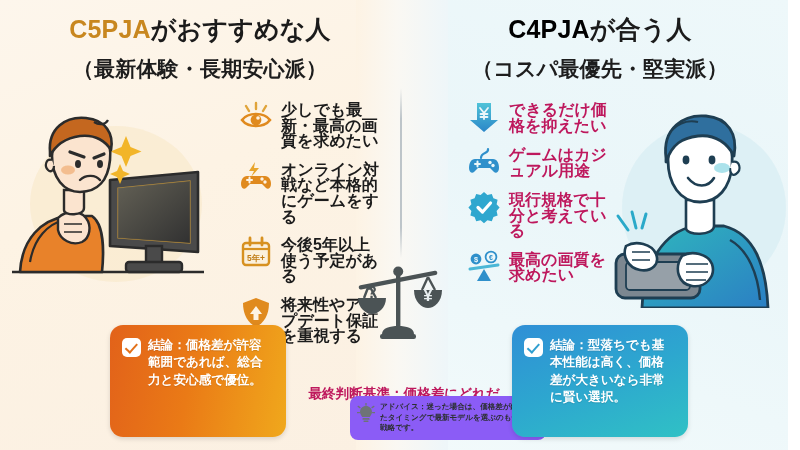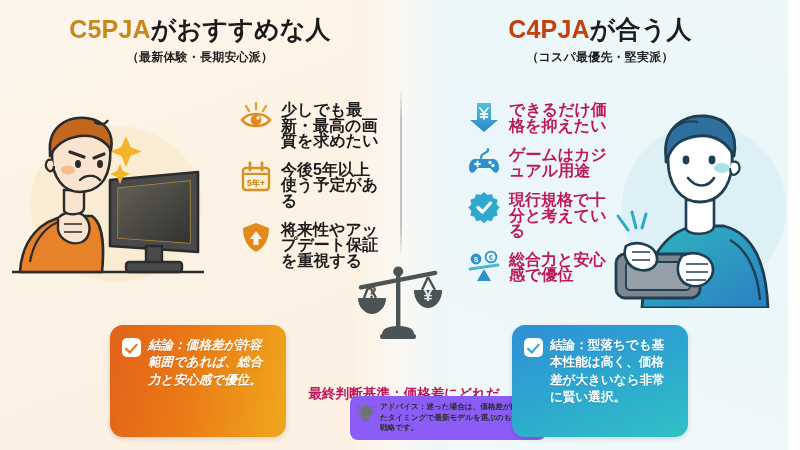--- a/index.html
+++ b/index.html
@@ -17,22 +17,22 @@
     background:linear-gradient(200deg,#eef8fa 0%,#eaf6f9 45%,#f2fafb 100%);}
   .bg-seam{position:absolute;left:356px;top:0;width:92px;height:450px;
     background:linear-gradient(90deg,rgba(253,243,228,1) 0%,rgba(250,248,243,1) 45%,rgba(238,246,249,1) 100%);}
   .divider{position:absolute;left:400px;top:88px;width:1.6px;height:170px;
     background:linear-gradient(180deg,rgba(200,205,208,0) 0%,rgba(186,194,199,.95) 18%,rgba(186,194,199,.95) 82%,rgba(200,205,208,0) 100%);}
 
   
   .title{position:absolute;text-align:center;font-weight:700;letter-spacing:.2px;}
   .title .main{font-size:25px;line-height:30px;color:#1b1b1b;white-space:nowrap;}
   .title .main .accent-l{color:#c8871f;}
-  .title .main .accent-r{color:#c2410c;margin-top:44px;}
-  .title .sub{font-size:12px;line-height:22px;color:#1d1d1d;font-weight:700;margin-top:2px;white-space:nowrap;}
+  .title .main .accent-r{color:#000000;margin-top:44px;}
+  .title .sub{font-size:21px;line-height:22px;color:#1d1d1d;font-weight:700;margin-top:14px;white-space:nowrap;}
   #title-left{left:0;top:14px;width:400px;}
   #title-right{left:400px;top:14px;width:400px;}
 
   
   .bullets{position:absolute;}
   #bullets-left{left:200px;top:100px;width:180px;}
   #bullets-right{left:428px;top:100px;width:180px;}
   .bullet{display:flex;align-items:flex-start;margin-bottom:11px;}
   .bullet .bi{width:34px;height:34px;flex:0 0 34px;margin-right:8px;position:relative;padding-left:39px;}
   .bullet .btx{font-size:16px;line-height:15.6px;font-weight:700;color:#1c1c1c;padding-top:2px;}
@@ -41,21 +41,21 @@
   
   .illus{position:absolute;}
   #illus-left{left:8px;top:112px;width:200px;height:196px;}
   #illus-right{left:612px;top:104px;width:182px;height:204px;}
 
   
   .concl{position:absolute;border-radius:13px;padding:12px 13px 12px 12px;
     display:flex;align-items:flex-start;box-sizing:border-box;
     box-shadow:0 2px 5px rgba(0,0,0,.13);}
   #concl-left{left:110px;top:325px;width:176px;height:112px;
-    background:linear-gradient(100deg,#e2621a 0%,#ea7a16 45%,#f0a81c 100%);font-style:italic;}
+    background:linear-gradient(100deg,#e2621a 0%,#ea7a16 45%,#f0a81c 100%);}
   #concl-right{left:512px;top:325px;width:176px;height:112px;
     background:linear-gradient(160deg,#2f8fd6 0%,#2da7cf 50%,#30c1c5 100%);}
   .concl .cb{width:19px;height:19px;flex:0 0 19px;background:#fff;border-radius:5px;
     margin-right:7px;margin-top:1px;position:relative;}
   .concl .cb:after{content:"";position:absolute;left:5.5px;top:3.2px;width:5px;height:9.5px;
     border:solid #e3711a;border-width:0 2.6px 2.6px 0;transform:rotate(42deg);}
   #concl-right .cb:after{border-color:#2f9fd0;}
   .concl .ctx{font-size:12.6px;line-height:17.4px;font-weight:700;color:#fff;
     text-shadow:0 1px 1px rgba(0,0,0,.12);}
 
@@ -188,20 +188,32 @@
         <svg width="34" height="34" viewBox="0 0 34 34">
           <path d="M3 20 C9 12 25 12 31 20 C25 28 9 28 3 20 Z" fill="none" stroke="#e08a1e" stroke-width="2.6"></path>
           <circle cx="17" cy="20" r="5.4" fill="#e08a1e"></circle>
           <circle cx="19" cy="18" r="1.8" fill="#fdf3e4"></circle>
           <path d="M17 3 L17 9 M7 6 L10 11 M27 6 L24 11" stroke="#e0a43a" stroke-width="2.4" stroke-linecap="round"></path>
         </svg>
       </div>
       <div class="btx">少しでも最新・最高の画質を求めたい</div>
     </div>
 
+    <div class="bullet">
+      <div class="bi">
+        <svg width="34" height="34" viewBox="0 0 34 34">
+          <path d="M8 16 C4 16 2 20 2 24 C2 28 5 30 7 28 L11 24 L23 24 L27 28 C29 30 32 28 32 24 C32 20 30 16 26 16 Z" fill="#e08a1e"></path>
+          <path d="M8 20 h5 M10.5 17.5 v5" stroke="#fdf3e4" stroke-width="2" stroke-linecap="round"></path>
+          <circle cx="23" cy="19" r="1.7" fill="#fdf3e4"></circle>
+          <circle cx="26" cy="22" r="1.7" fill="#fdf3e4"></circle>
+          <path d="M16 2 L10 11 L15 11 L12 17 L20 8 L15 8 Z" fill="#e8a52c"></path>
+        </svg>
+      </div>
+      <div class="btx">オンライン対戦など本格的にゲームをする</div>
+    </div>
 
     <div class="bullet">
       <div class="bi">
         <svg width="34" height="34" viewBox="0 0 34 34">
           <rect x="4" y="8" width="26" height="22" rx="3" fill="#fbf0dc" stroke="#d79120" stroke-width="2.4"></rect>
           <path d="M4 14 H30" stroke="#d79120" stroke-width="2.2"></path>
           <path d="M11 3 v7 M23 3 v7" stroke="#d79120" stroke-width="2.8" stroke-linecap="round"></path>
           <text x="17" y="26" font-family="'Liberation Sans',sans-serif" font-size="8.4" font-weight="700" fill="#c07c14" text-anchor="middle">5年+</text>
         </svg>
       </div>
@@ -264,21 +276,21 @@
       <div class="bi">
         <svg width="34" height="34" viewBox="0 0 34 34">
           <circle cx="9" cy="9" r="5.4" fill="#2f90cb"></circle>
           <text x="9" y="12" font-family="'Liberation Sans',sans-serif" font-size="7.5" font-weight="700" fill="#eaf6f9" text-anchor="middle">$</text>
           <circle cx="24" cy="7" r="5.4" fill="none" stroke="#2f90cb" stroke-width="1.8"></circle>
           <text x="24" y="10" font-family="'Liberation Sans',sans-serif" font-size="7" font-weight="700" fill="#2f90cb" text-anchor="middle">€</text>
           <path d="M3 19 L31 15" stroke="#4bb7d6" stroke-width="3" stroke-linecap="round"></path>
           <path d="M17 19 L24 31 H10 Z" fill="#2f90cb"></path>
         </svg>
       </div>
-      <div class="btx">総合力と安心感で優位</div>
+      <div class="btx">最高の画質を求めたい</div>
     </div>
   </div>
 
   <div id="scale-icon">
     <svg width="96" height="86" viewBox="0 0 96 86">
       <g fill="#4b5355">
         <rect x="44" y="16" width="4.4" height="56" rx="1.6"></rect>
         <path d="M30 76 C30 70 38 68 46.2 68 C54.5 68 62 70 62 76 Z"></path>
         <rect x="28" y="76" width="36" height="5" rx="2.2"></rect>
         <circle cx="46.2" cy="13.5" r="5"></circle>

